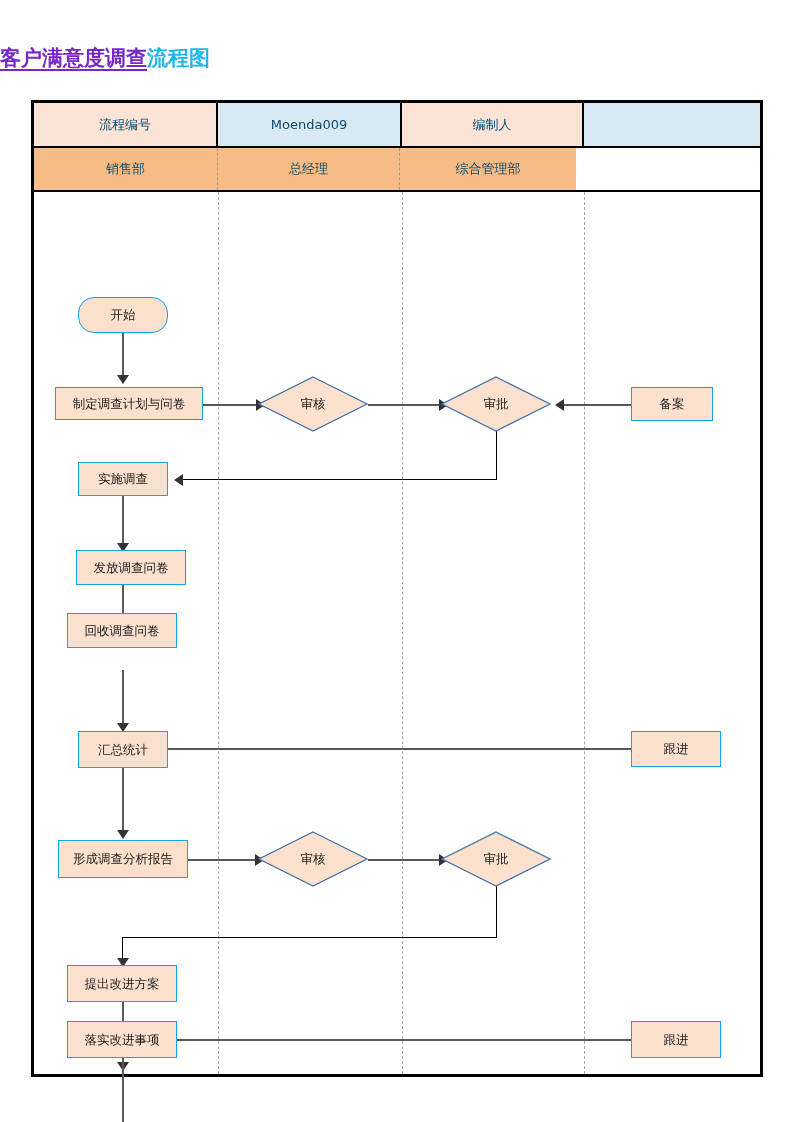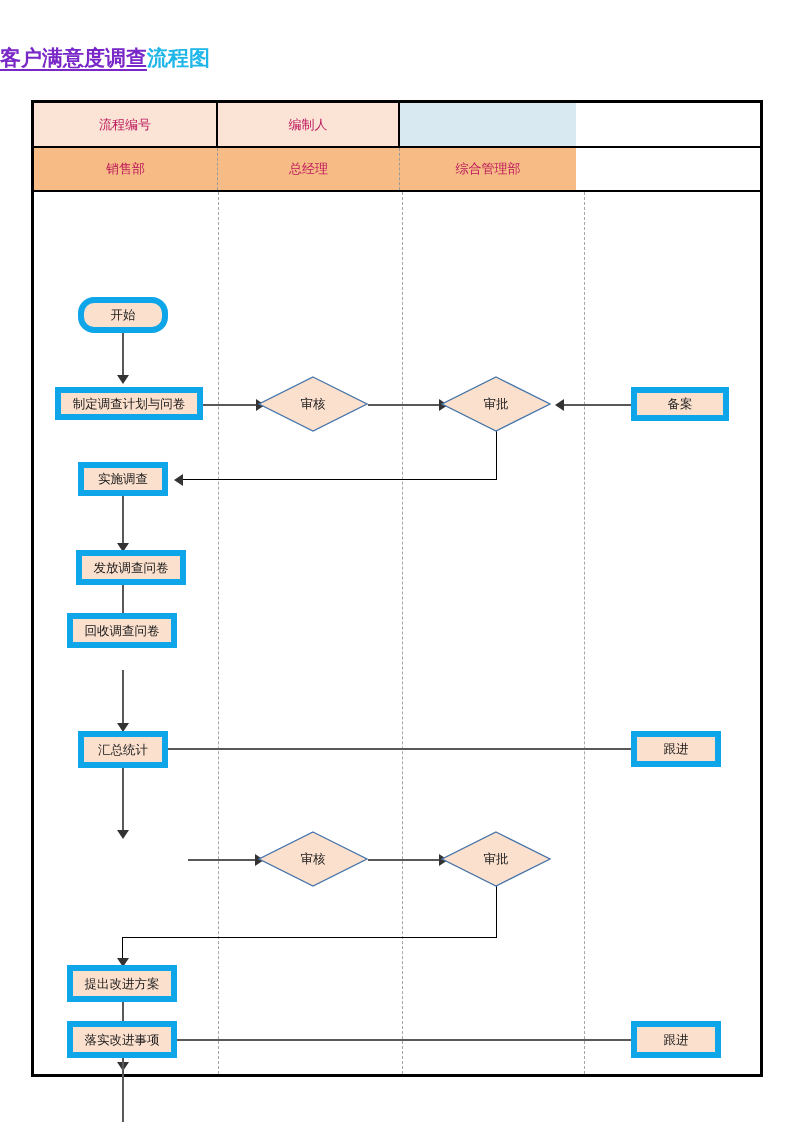--- a/index.html
+++ b/index.html
@@ -21,36 +21,36 @@
     position:absolute;left:31px;top:100px;width:732px;height:977px;
     border:3px solid #000;box-sizing:border-box;background:#fff;
   }
 
   
   .hdr-row{position:absolute;left:0;display:flex;box-sizing:border-box;}
   .hdr-row1{top:0;width:726px;height:45px;border-bottom:2px solid #000;}
   .hdr-row2{top:45px;width:726px;height:44px;border-bottom:2px solid #000;}
   .hc{
     display:flex;align-items:center;justify-content:center;
-    font-size:13px;color:#be185d;box-sizing:border-box;
+    font-size:13px;color:#0c4a6e;box-sizing:border-box;
     font-family:"DejaVu Sans","Liberation Sans",sans-serif;
   }
   .hc.sep{border-right:2px solid #000;}
   .peach{background:#fbe4d5;}
   .blue{background:#d9e9f2;}
   .orange{background:#f7bc85;}
   .hc.dash{border-right:1px dashed #9a9a9a;}
 
   
   .lanes{position:absolute;left:0;top:89px;width:726px;height:882px;}
   .lane-div{position:absolute;top:0;width:0;height:882px;border-left:1px dashed #a6a6a6;}
 
   
   .node{
-    position:absolute;background:#fbe0ce;border:6px solid #0ea5e9;
+    position:absolute;background:#fbe0ce;border:1px solid #0ea5e9;
     box-sizing:border-box;display:flex;align-items:center;justify-content:center;
     font-size:12.5px;color:#1a1a1a;line-height:1.1;
     font-family:"DejaVu Serif","Liberation Serif",serif;
     white-space:nowrap;
   }
   .term{border-radius:16px;}
   .diamond{
     position:absolute;background:transparent;border:none;
     display:flex;align-items:center;justify-content:center;
     font-size:12.5px;color:#1a1a1a;
@@ -77,20 +77,21 @@
 <div id="page">
 
   <div class="title">
     <span class="t1">客户满意度调查</span><span class="t2">流程图</span>
   </div>
 
   <div class="frame">
 
     <div class="hdr-row hdr-row1">
       <div class="hc peach sep" style="width:184px">流程编号</div>
+      <div class="hc blue sep" style="width:184px">Moenda009</div>
       <div class="hc peach sep" style="width:182px">编制人</div>
       <div class="hc blue" style="width:176px"></div>
     </div>
 
     <div class="hdr-row hdr-row2">
       <div class="hc orange dash" style="width:184px">销售部</div>
       <div class="hc orange dash" style="width:182px">总经理</div>
       <div class="hc orange" style="width:176px">综合管理部</div>
     </div>
 
@@ -164,21 +165,21 @@
         <span class="dlabel">审核</span>
       </div>
 
       <div class="diamond" style="left:407px;top:184px;width:110px;height:56px">
         <svg class="dshape" viewBox="0 0 110 56" preserveAspectRatio="none">
           <polygon points="55,1 109,28 55,55 1,28" fill="#fbe0ce" stroke="#4472a8" stroke-width="1.2"></polygon>
         </svg>
         <span class="dlabel">审批</span>
       </div>
 
-      <div class="node" style="left:597px;top:195px;width:98px;height:34px">
+      <div class="node" style="left:597px;top:195px;width:82px;height:34px">
         <span>备案</span>
       </div>
 
       <div class="node" style="left:44px;top:270px;width:90px;height:34px">
         <span>实施调查</span>
       </div>
 
       <div class="node" style="left:42px;top:358px;width:110px;height:35px">
         <span>发放调查问卷</span>
       </div>
@@ -188,20 +189,23 @@
       </div>
 
       <div class="node" style="left:44px;top:539px;width:90px;height:37px">
         <span>汇总统计</span>
       </div>
 
       <div class="node" style="left:597px;top:539px;width:90px;height:36px">
         <span>跟进</span>
       </div>
 
+      <div class="node" style="left:24px;top:648px;width:130px;height:38px">
+        <span>形成调查分析报告</span>
+      </div>
 
       <div class="diamond" style="left:224px;top:639px;width:110px;height:56px">
         <svg class="dshape" viewBox="0 0 110 56" preserveAspectRatio="none">
           <polygon points="55,1 109,28 55,55 1,28" fill="#fbe0ce" stroke="#4472a8" stroke-width="1.2"></polygon>
         </svg>
         <span class="dlabel">审核</span>
       </div>
 
       <div class="diamond" style="left:407px;top:639px;width:110px;height:56px">
         <svg class="dshape" viewBox="0 0 110 56" preserveAspectRatio="none">

